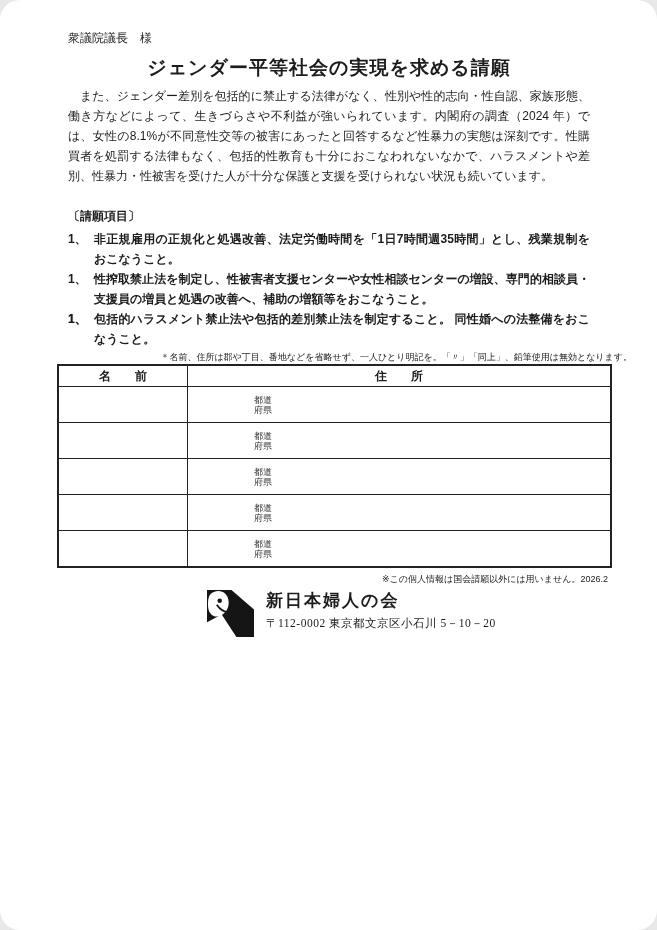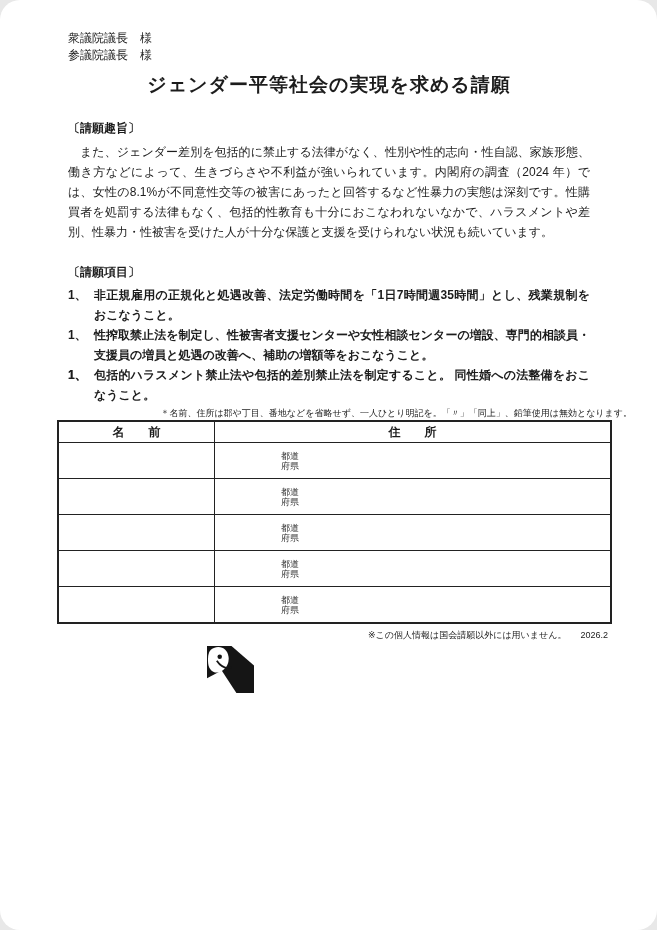--- a/index.html
+++ b/index.html
@@ -45,54 +45,52 @@
   }
   .sig-table{
     margin-left:-11px;margin-top:1px;
     width:551px;
     border:2px solid #222;
     border-collapse:collapse;
   }
   .sig-table .hrow{display:flex;border-bottom:1.5px solid #222;height:20px;}
   .sig-table .row{display:flex;border-bottom:1.5px solid #222;height:35px;}
   .sig-table .row:last-child{border-bottom:none;}
-  .cell-name{width:156px;border-right:1px solid #222;box-sizing:border-box;text-align:right;}
+  .cell-name{width:129px;border-right:1px solid #222;box-sizing:border-box;text-align:right;}
   .cell-addr{flex:1;position:relative;}
   .hrow .cell-name,.hrow .cell-addr{
     display:flex;align-items:center;justify-content:center;
     font-size:12px;font-weight:bold;
   }
   .pref-label{
     position:absolute;left:66px;top:50%;
     transform:translateY(-50%);
     font-size:9px;line-height:10px;color:#333;
   }
   .privacy-row{
-    display:flex;justify-content:flex-end;gap:14px;
+    display:flex;justify-content:flex-end;
     font-size:9px;line-height:12px;color:#222;
     margin-right:-18px;margin-top:5px;
     white-space:nowrap;
   }
   .org-row{display:flex;gap:12px;margin-left:139px;margin-top:5px;align-items:flex-start;}
   .org-logo{width:47px;height:47px;flex:0 0 auto;}
   .org-text{font-family:"Liberation Serif","DejaVu Serif",serif;}
   .org-name{font-size:17px;font-weight:bold;letter-spacing:2px;line-height:22px;}
   .org-addr{font-size:11.5px;line-height:16px;margin-top:3px;letter-spacing:0.5px;}
 </style>
 </head>
 <body>
 
 <div class="page">
 
   <div class="addressee">衆議院議長　様</div>
-  <div class="addressee">参議院議長　様</div>
 
   <div class="title">ジェンダー平等社会の実現を求める請願</div>
 
-  <div class="sec-heading">〔請願趣旨〕</div>
   <p class="para">また、ジェンダー差別を包括的に禁止する法律がなく、性別や性的志向・性自認、家族形態、働き方などによって、生きづらさや不利益が強いられています。内閣府の調査（2024 年）では、女性の8.1%が不同意性交等の被害にあったと回答するなど性暴力の実態は深刻です。性購買者を処罰する法律もなく、包括的性教育も十分におこなわれないなかで、ハラスメントや差別、性暴力・性被害を受けた人が十分な保護と支援を受けられない状況も続いています。</p>
 
   <div class="sec-heading">〔請願項目〕</div>
   <div class="items">
     <div class="item">
       <span class="marker">1、</span>
       <span>非正規雇用の正規化と処遇改善、法定労働時間を「1日7時間週35時間」とし、残業規制をおこなうこと。</span>
     </div>
     <div class="item">
       <span class="marker">1、</span>
@@ -168,15 +166,19 @@
 
   <div class="org-row">
     <svg class="org-logo" viewBox="0 0 48 48" aria-hidden="true">
       <rect x="0" y="0" width="48" height="48" fill="#151515"></rect>
       <polygon points="25,0 48,0 48,20" fill="#ffffff"></polygon>
       <polygon points="0,33 15,25 30,48 0,48" fill="#ffffff"></polygon>
       <path d="M7,2 C15,-1 21,4 22,11 C23,18 19,25 12,27 C5,28 1,23 1,15 C1,8 2,4 7,2 Z" fill="#ffffff"></path>
       <circle cx="13" cy="11" r="2.3" fill="#151515"></circle>
       <path d="M10,15 q6,9 15,7" stroke="#151515" stroke-width="1.8" fill="none"></path>
     </svg>
+    <div class="org-text">
+      <div class="org-name">新日本婦人の会</div>
+      <div class="org-addr">〒112-0002 東京都文京区小石川 5－10－20</div>
+    </div>
   </div>
 
 </div>
 
 </body></html>

